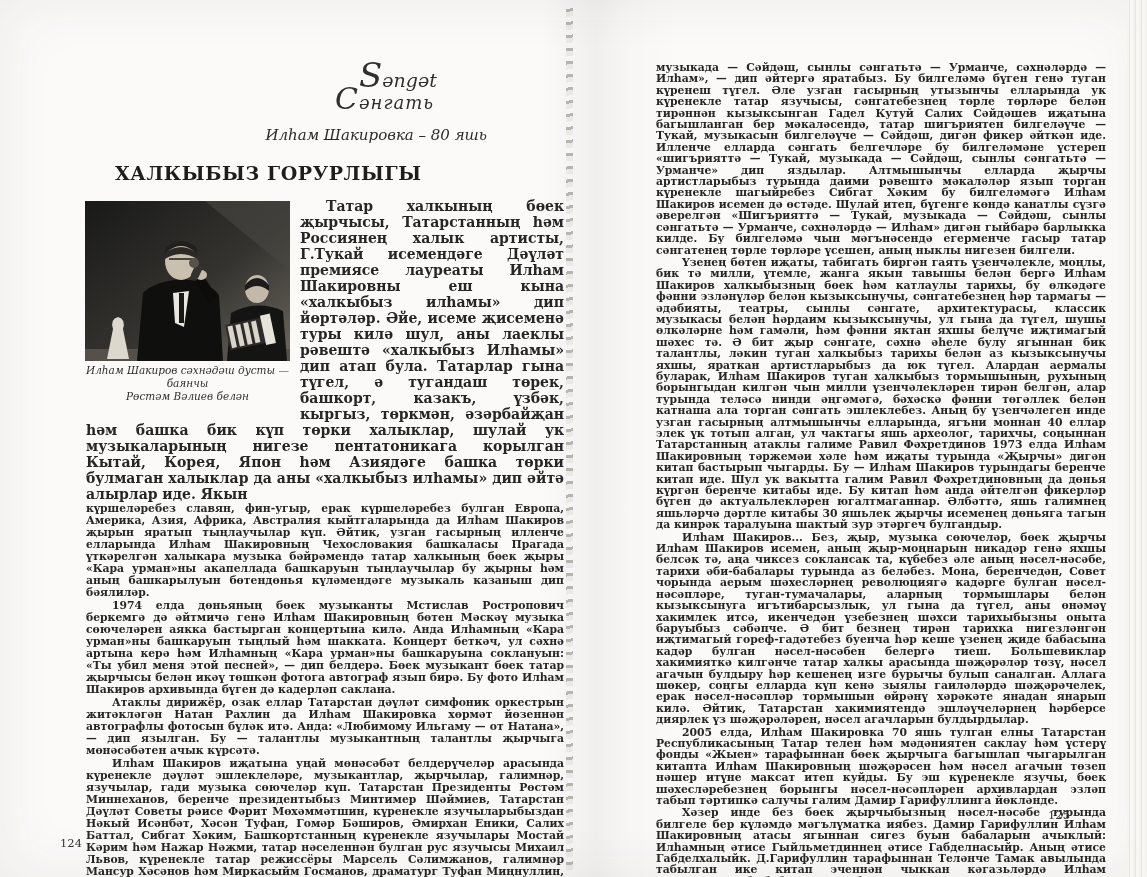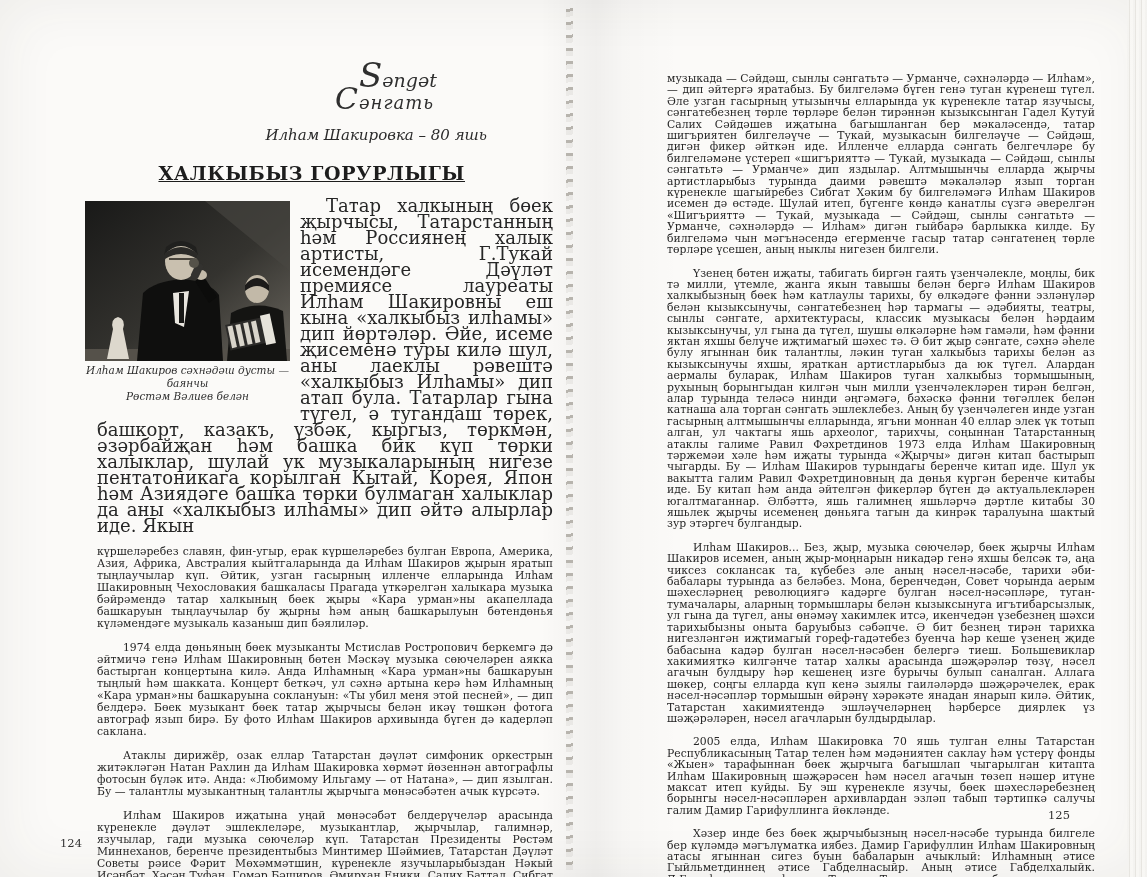--- a/index.html
+++ b/index.html
@@ -20,27 +20,27 @@
     background:repeating-linear-gradient(90deg,#f4f3f0 0 2px,#e5e3de 2px 3px,#f9f8f5 3px 6px);
     opacity:.85;}
   
   .page-left{position:absolute;left:85px;top:58px;width:480px;}
   .logo{margin-left:250px;width:190px;text-align:left;font-style:italic;color:#2f2f2f;line-height:1;}
   .logo-l1{font-size:19px;margin-left:24px;}
   .logo-l1 .cap{font-size:34px;font-family:"DejaVu Serif",serif;}
   .logo-l2{font-size:18px;margin-top:-8px;letter-spacing:1px;}
   .logo-l2 .cap{font-size:30px;}
   .subtitle{margin-top:12px;padding-right:78px;text-align:right;font-style:italic;font-size:15px;color:#2b2b2b;}
-  .article-title{margin:18px 100px 14px 30px;text-align:right;font-weight:700;font-size:19px;letter-spacing:.6px;color:#1d1d1d;text-decoration:underline;}
+  .article-title{margin:18px 100px 14px 30px;text-align:left;font-weight:700;font-size:19px;letter-spacing:.6px;color:#1d1d1d;}
   .article-body{text-align:justify;}
   figure.photo{float:left;margin:3px 10px 4px 0;padding:0;width:205px;}
   figure.photo svg{display:block;width:205px;height:160px;background:#222;}
   figcaption{margin-top:3px;text-align:center;font-style:italic;font-size:10.5px;line-height:13px;color:#2e2e2e;}
-  .para{margin:12px;text-indent:26px;font-size:10.8px;line-height:12px;}
-  .para.lead{font-size:18px;line-height:16px;}
+  .para{margin:1px;text-indent:26px;font-size:10.8px;line-height:12px;font-weight:bold;}
+  .para.lead{font-size:14px;line-height:16px;}
   .para.noindent{text-indent:0;}
   
   .page-right{position:absolute;left:655px;top:61px;width:452px;text-align:justify;}
   .page-right .para{font-size:10.8px;line-height:11.4px;}
   
   .pageno{position:absolute;font-size:11.5px;color:#333;}
   .pageno-left{left:60px;top:836px;}
   .pageno-right{left:1048px;top:808px;}
 </style>
 </head>

